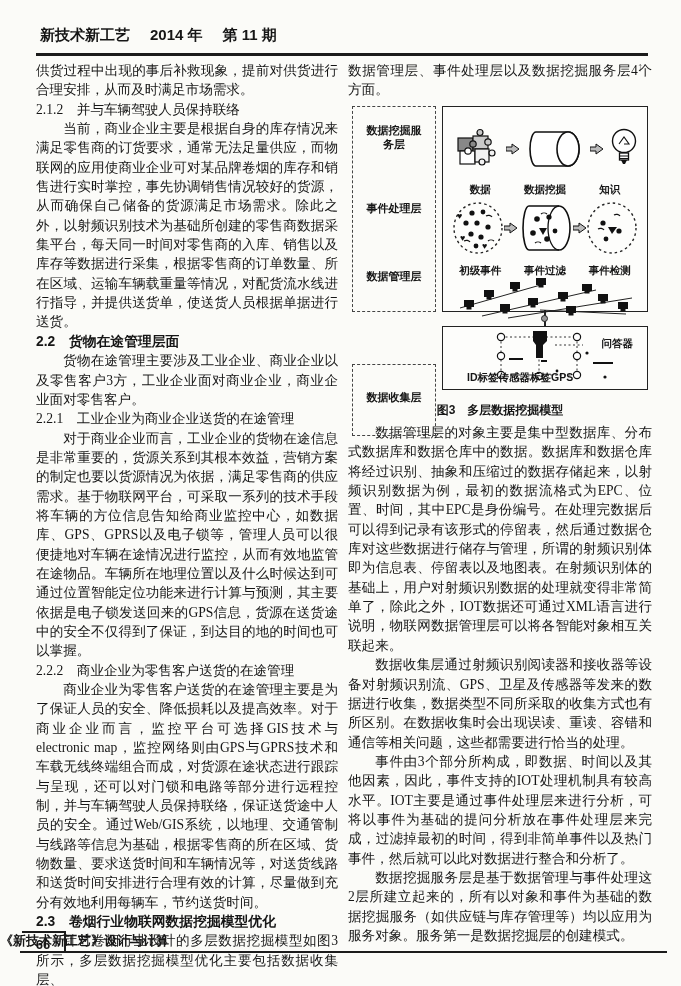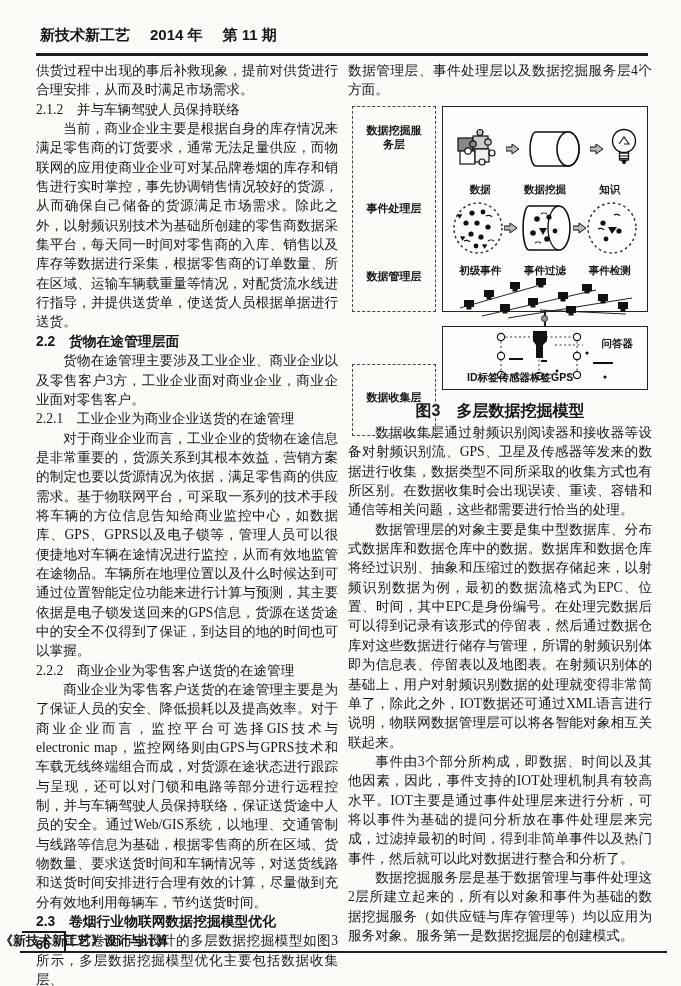--- a/index.html
+++ b/index.html
@@ -42,21 +42,21 @@
   .label-row span { flex:1; text-align:center; }
   .connector { position:absolute; left:196px; top:206px; width:1.6px; height:17px; background:#222; }
   .connector-dot { position:absolute; left:193px; top:211px; width:7px; height:7px;
     border:1.4px solid #222; border-radius:50%; background:#999; }
   .collect-wrap { position:relative; width:100%; height:100%; }
   .reader-label { position:absolute; right:14px; top:7px; font-size:10.5px; font-weight:bold; }
   .collect-labels { position:absolute; bottom:1px; left:24px; right:4px; display:flex;
     font-size:10.5px; font-weight:bold; }
   .collect-labels span { }
   .fig-caption { text-align:center; font-family:"Liberation Sans","DejaVu Sans",sans-serif;
-    font-weight:bold; font-size:16px; margin:5px 0 3px; }
+    font-weight:bold; font-size:12px; margin:5px 0 3px; }
 
   
   .footer-rule { position:absolute; left:20px; right:14px; top:951px; height:2.2px; background:#1b1b1b; }
   .page-num { position:absolute; left:22px; top:931px; width:44px; height:20px;
     border-top:2px solid #1b1b1b; border-right:2px solid #1b1b1b; text-align:center;
     font-family:"Liberation Sans","DejaVu Sans",sans-serif; font-weight:bold; font-size:13px; padding-top:4px; }
   .footer-text { position:absolute; left:0; right:0; top:932px; 
     font-family:"Liberation Sans","DejaVu Sans",sans-serif; font-weight:bold; font-size:13px; }
   svg { display:block; }
 </style>
@@ -290,22 +290,22 @@
               <span>ID标签</span>
               <span>传感器标签</span>
               <span>GPS</span>
             </div>
           </div>
         </div>
       </div>
 
       <div class="fig-caption">图3　多层数据挖掘模型</div>
 
+      <p class="para">数据管理层的对象主要是集中型数据库、分布式数据库和数据仓库中的数据。数据库和数据仓库将经过识别、抽象和压缩过的数据存储起来，以射频识别数据为例，最初的数据流格式为EPC、位置、时间，其中EPC是身份编号。在处理完数据后可以得到记录有该形式的停留表，然后通过数据仓库对这些数据进行储存与管理，所谓的射频识别体即为信息表、停留表以及地图表。在射频识别体的基础上，用户对射频识别数据的处理就变得非常简单了，除此之外，IOT数据还可通过XML语言进行说明，物联网数据管理层可以将各智能对象相互关联起来。</p>
       <p class="para">数据收集层通过射频识别阅读器和接收器等设备对射频识别流、GPS、卫星及传感器等发来的数据进行收集，数据类型不同所采取的收集方式也有所区别。在数据收集时会出现误读、重读、容错和通信等相关问题，这些都需要进行恰当的处理。</p>
-      <p class="para">数据管理层的对象主要是集中型数据库、分布式数据库和数据仓库中的数据。数据库和数据仓库将经过识别、抽象和压缩过的数据存储起来，以射频识别数据为例，最初的数据流格式为EPC、位置、时间，其中EPC是身份编号。在处理完数据后可以得到记录有该形式的停留表，然后通过数据仓库对这些数据进行储存与管理，所谓的射频识别体即为信息表、停留表以及地图表。在射频识别体的基础上，用户对射频识别数据的处理就变得非常简单了，除此之外，IOT数据还可通过XML语言进行说明，物联网数据管理层可以将各智能对象相互关联起来。</p>
       <p class="para">事件由3个部分所构成，即数据、时间以及其他因素，因此，事件支持的IOT处理机制具有较高水平。IOT主要是通过事件处理层来进行分析，可将以事件为基础的提问分析放在事件处理层来完成，过滤掉最初的时间，得到非简单事件以及热门事件，然后就可以此对数据进行整合和分析了。</p>
       <p class="para">数据挖掘服务层是基于数据管理与事件处理这2层所建立起来的，所有以对象和事件为基础的数据挖掘服务（如供应链与库存管理等）均以应用为服务对象。服务第一是数据挖掘层的创建模式。</p>
     </div>
   </div>
 
   <div class="footer-rule"></div>
   <div class="page-num">66</div>
   <div class="footer-text">《新技术新工艺》设计与计算</div>
 
 </div>

